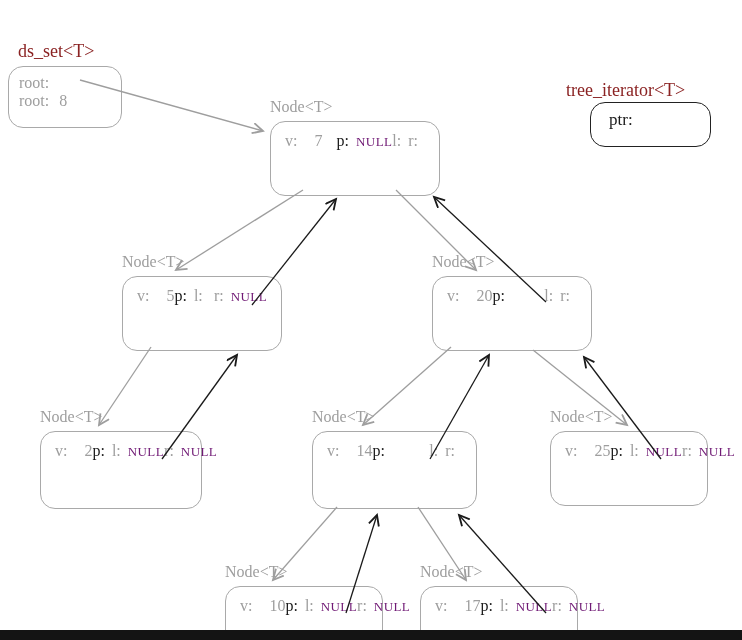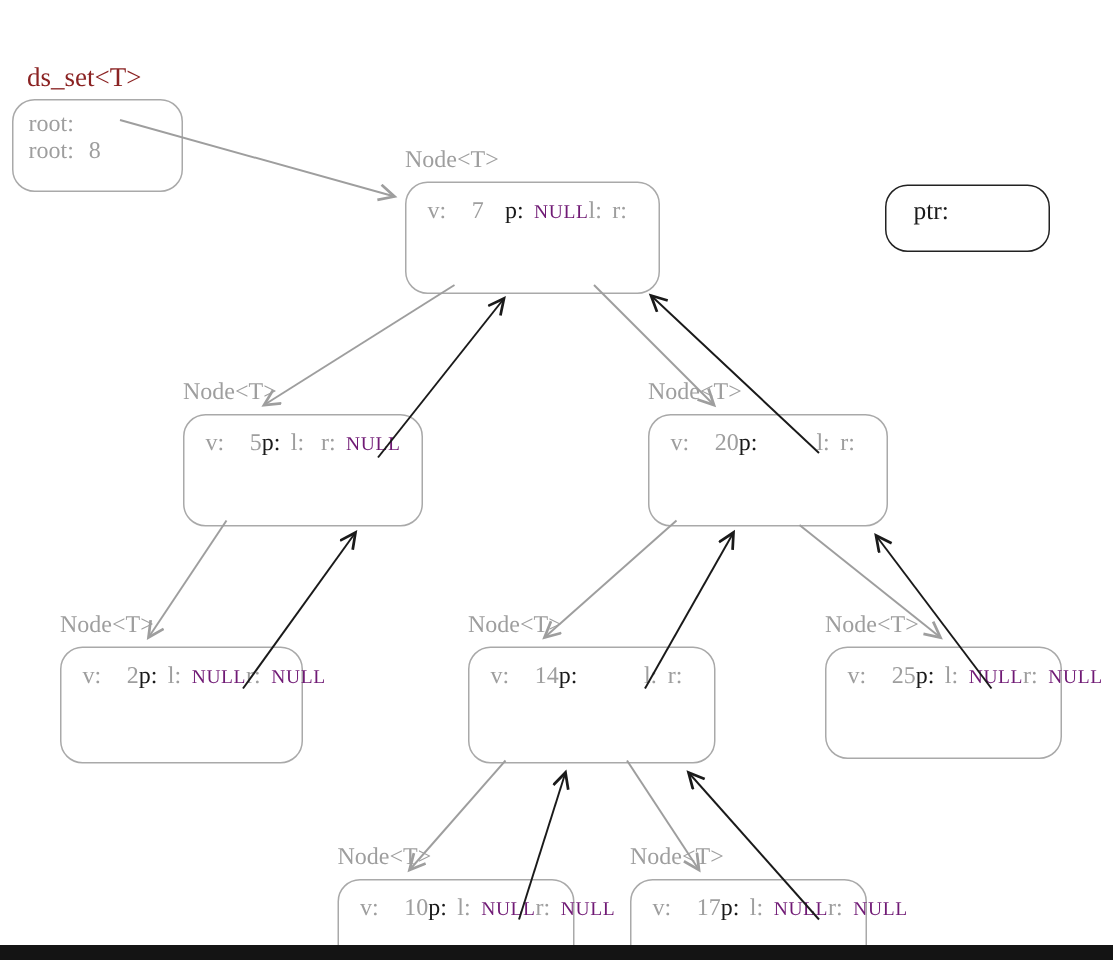--- a/index.html
+++ b/index.html
@@ -104,21 +104,22 @@
   <div class="struct-title" style="left:18px;top:5px">ds_set&lt;T&gt;</div>
   <div class="rounded-box dsset-box" style="left:8px;top:30px;width:114px;height:62px">
     <div class="gray">
       <span>root:</span>
     </div>
     <div class="gray">
       <span>root:</span><span class="size-val">8</span>
     </div>
   </div>
 
-  <div class="rounded-box iter-box" style="left:590px;top:87px;width:110px;height:45px">
+  <div class="struct-title" style="left:566px;top:44px">tree_iterator&lt;T&gt;</div>
+  <div class="rounded-box iter-box" style="left:590px;top:66px;width:121px;height:45px">
     <span class="black">ptr:</span>
   </div>
 
   <div class="node" style="left:270px;top:85px;width:170px;height:75px">
     <div class="node-title">Node&lt;T&gt;</div>
     <div class="node-box">
       <div class="row">
         <span class="cell"><span class="gray">v:</span><span class="gray val">7</span></span>
         <span class="cell"><span class="black">p:</span><span class="null-val pv">NULL</span></span>
       </div>

